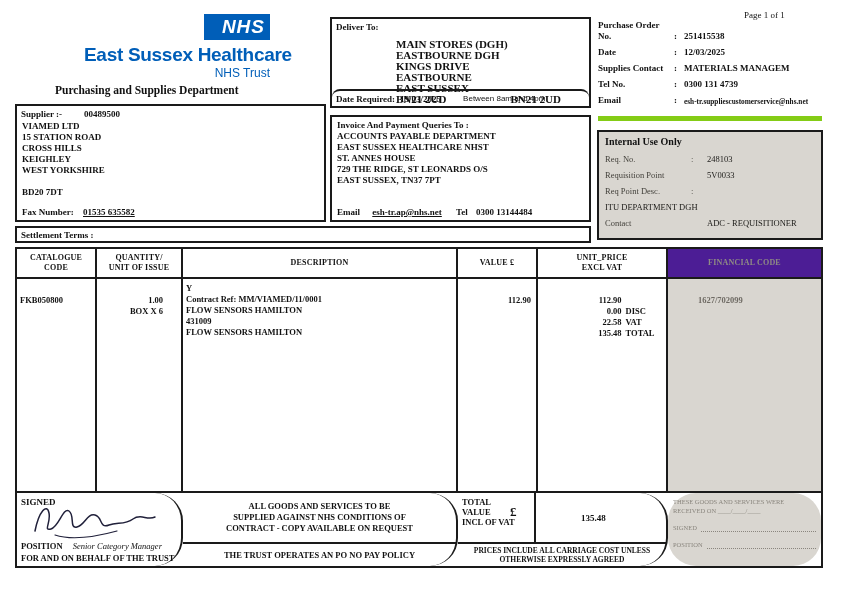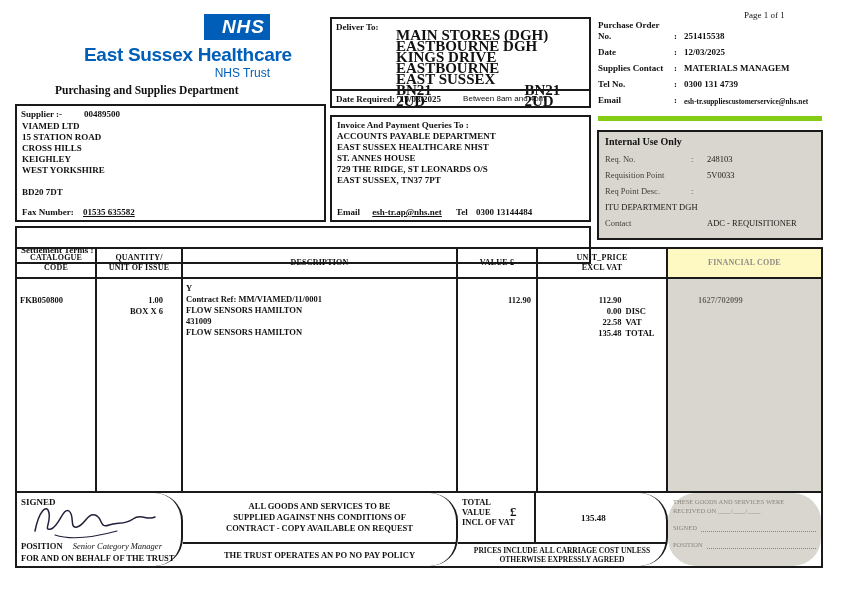--- a/index.html
+++ b/index.html
@@ -21,25 +21,25 @@
     font-family:"Liberation Sans", sans-serif; font-weight:bold; font-style:italic;
     font-size:19px; letter-spacing:1px; }
   .org-name { left:84px; top:44px; font-size:19px; color:#005EB8;
     font-family:"Liberation Sans", sans-serif; font-weight:bold; letter-spacing:-0.3px; }
   .org-sub { left:160px; top:66px; width:110px; text-align:right; font-size:12px;
     color:#005EB8; font-family:"Liberation Sans", sans-serif; }
   .dept { left:55px; top:84px; font-size:11.5px; font-weight:bold; }
 
   .deliver-box { left:330px; top:17px; width:261px; height:91px; }
   .deliver-label { position:absolute; left:4px; top:3px; font-size:9px; font-weight:bold; }
-  .deliver-addr { position:absolute; left:64px; top:11px; font-size:15px; font-weight:bold; line-height:11px; }
+  .deliver-addr { position:absolute; left:64px; top:20px; font-size:11px; font-weight:bold; line-height:11px; }
   .pc-row { display:flex; }
   .pc2 { margin-left:64px; }
   .deliver-bottom { position:absolute; left:0; bottom:0; width:100%; height:17px;
-    border-top:2px solid #1a1a1a; display:flex; align-items:center; padding:0 4px; font-size:9px; }
+    border-top:2px solid #1a1a1a; display:flex; align-items:center; padding:0 4px; font-size:9px;border-radius:8px; }
   .deliver-bottom .date { margin-left:5px; }
   .deliver-bottom .tw { margin-left:22px; font-size:8px; font-weight:normal; }
 
   .order-info { left:598px; top:17px; width:224px; height:104px; border-bottom:5px solid #84cc16; padding-top:3px; }
   .oi-row { display:flex; align-items:flex-end; font-size:9px; line-height:11px; margin-bottom:5px; }
   .oi-label { width:76px; font-weight:bold; }
   .oi-sep { width:10px; font-weight:bold; }
   .oi-value { flex:1; font-weight:bold; }
   .oi-row.email .oi-value { font-size:7.3px; line-height:9px; }
 
@@ -59,28 +59,28 @@
   .inv-email .tv { margin-left:6px; }
 
   .internal-box { left:597px; top:130px; width:226px; height:110px; background:#d9d6d0; padding:4px 6px; }
   .iu-title { font-size:10px; font-weight:bold; margin-bottom:7px; }
   .iu-row { display:flex; font-size:8.5px; line-height:10px; margin-bottom:6px; }
   .iu-label { width:86px; color:#44423c; }
   .iu-sep { width:16px; color:#44423c; }
   .iu-value { flex:1; color:#1c1b18; }
   .iu-desc { font-size:8.5px; margin-bottom:6px; color:#1c1b18; }
 
-  .settlement { left:15px; top:226px; width:576px; height:17px; font-size:9px; font-weight:bold; padding:17px 4px; }
+  .settlement { left:15px; top:226px; width:576px; height:17px; font-size:9px; font-weight:bold; padding:2px 4px; }
 
   .potable { left:15px; top:247px; width:808px; height:246px; display:grid;
     grid-template-columns:80px 86px 275px 80px 130px 1fr; grid-template-rows:30px 1fr; }
   .th { border-right:2px solid #1a1a1a; border-bottom:2px solid #1a1a1a;
     display:flex; flex-direction:column; align-items:center; justify-content:center;
     font-size:8px; font-weight:bold; text-align:center; line-height:10px; letter-spacing:0.2px; }
-  .th.last { border-right:none; background:#fef9c3; color:#8f8c84; }
+  .th.last { border-right:none; background:#4c1d95; color:#8f8c84; }
   .td { border-right:2px solid #1a1a1a; padding:4px 3px; font-size:8.5px; font-weight:bold; line-height:11px; }
   .td.last { border-right:none; background:#d9d6d0; color:#6f6b64; padding-left:30px; }
   .mt12 { margin-top:12px; }
   .td-qty { text-align:right; padding-right:18px; }
   .td-price { text-align:right; padding-right:5px; }
   .val-row { display:flex; }
   .val-amt { width:86px; text-align:right; }
   .val-lab { width:40px; margin-left:4px; text-align:left; }
 
   .pofooter { left:15px; top:493px; width:808px; height:75px; border-top:none; display:grid;

